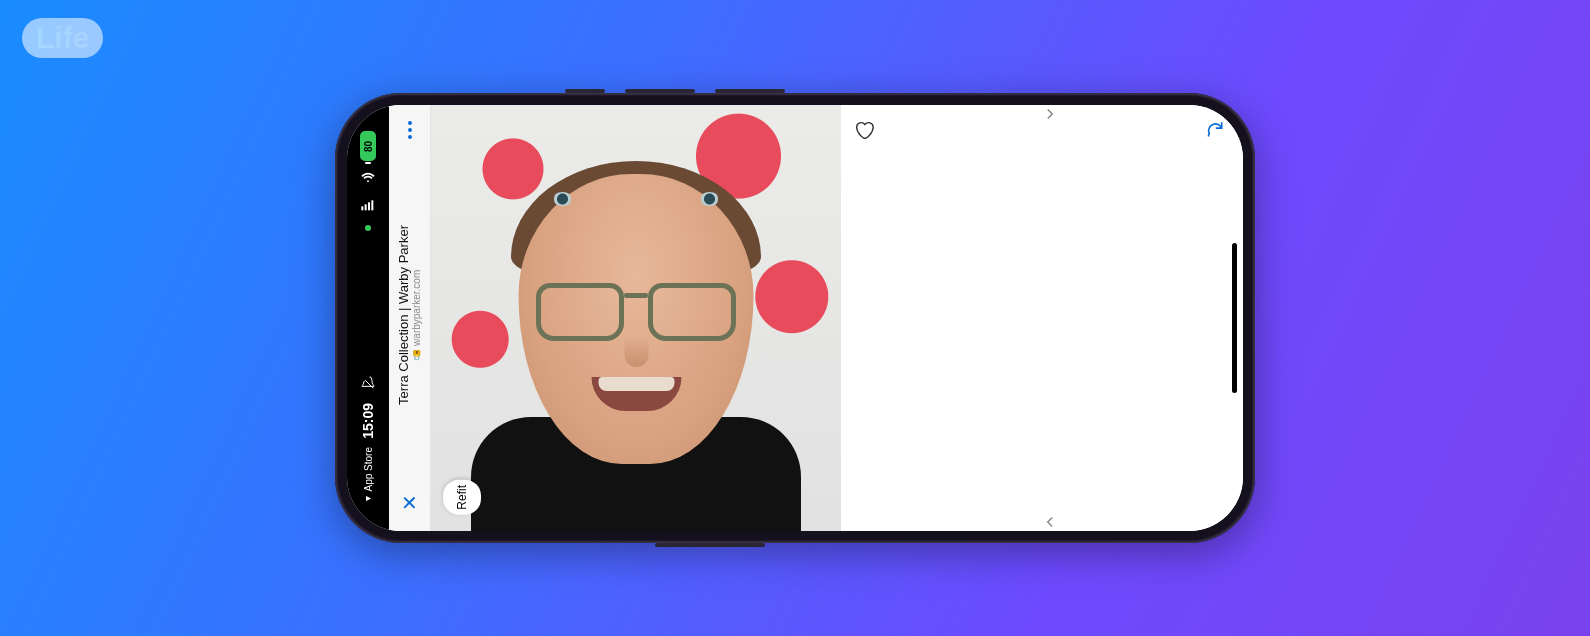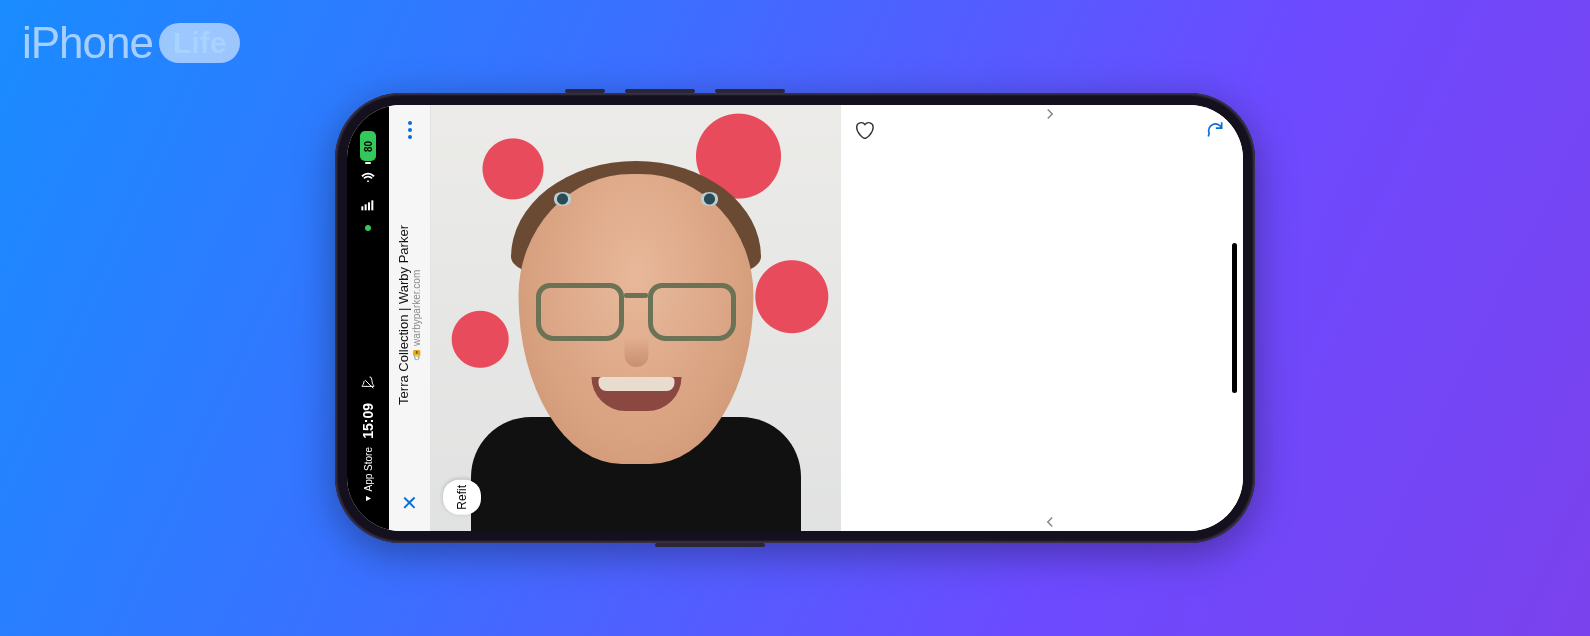--- a/index.html
+++ b/index.html
@@ -258,21 +258,20 @@
     width:5px; height:150px;
     background:#000;
     border-radius:3px;
     z-index:10;
   }
 </style>
 </head>
 <body>
 
 <div class="watermark">
-  <span class="iphone">iPhone</span>
   <span class="life-pill">
       <span>Life</span>
     </span>
 </div>
 
 <div class="phone">
   <div class="phone-side-btn sb-top1"></div>
   <div class="phone-side-btn sb-top2"></div>
   <div class="phone-side-btn sb-top3"></div>
   <div class="phone-side-btn sb-bot"></div>

